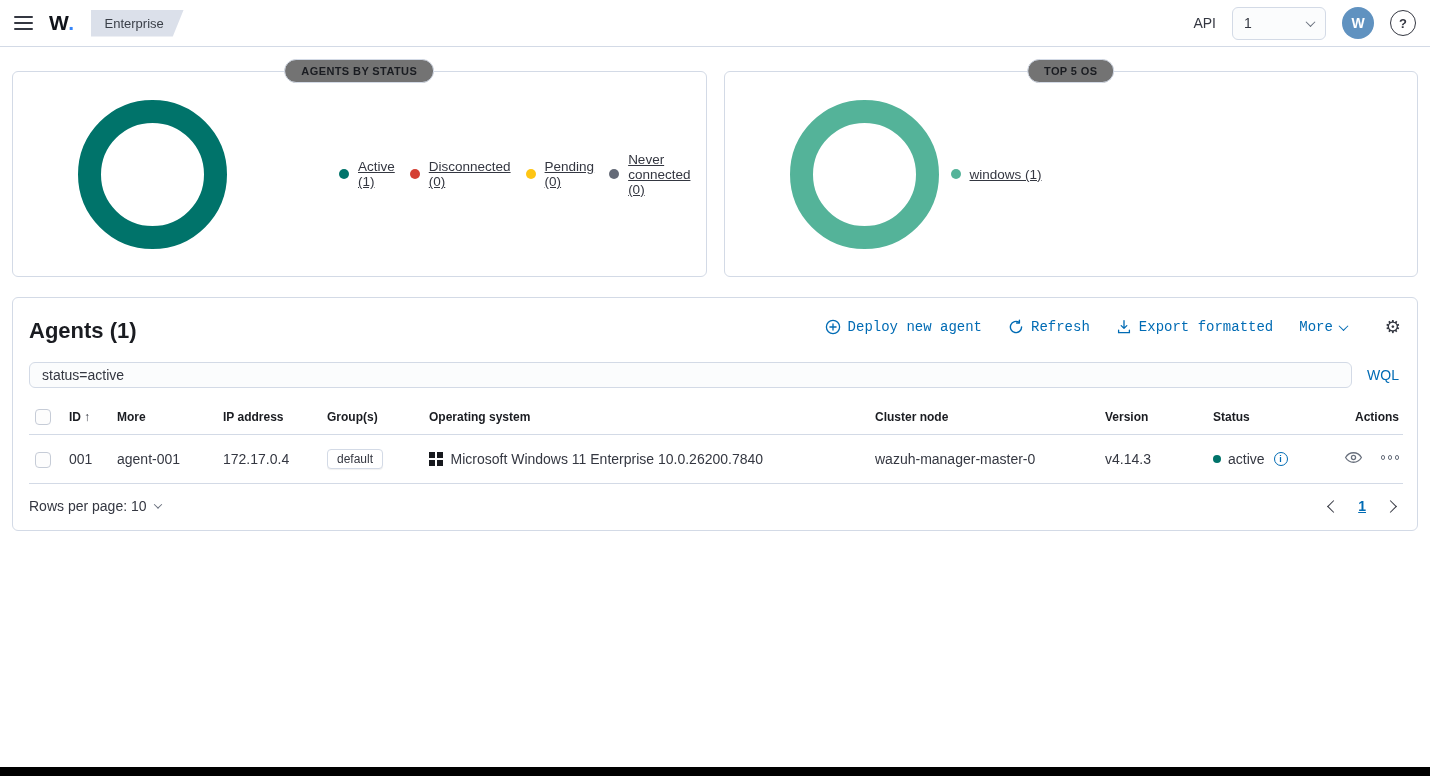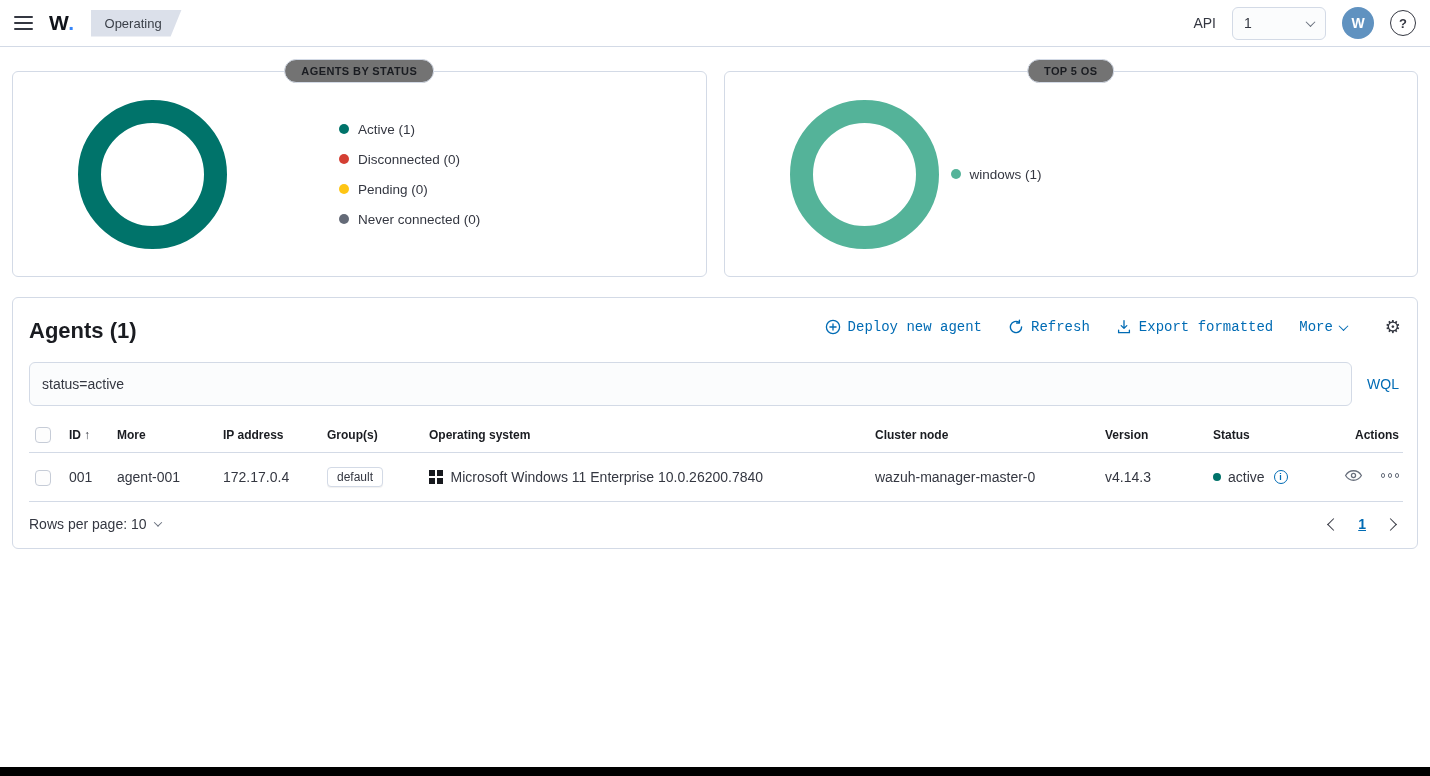--- a/index.html
+++ b/index.html
@@ -33,36 +33,36 @@
   .chev.gray  { color:#69707d; }
 
   
   .charts { display:flex; gap:17px; margin:24px 12px 0; }
   .chart-card { flex:1; position:relative; border:1px solid #d3dae6; border-radius:6px; height:206px;
     display:flex; align-items:center; background:#fff; }
   .chart-title { position:absolute; top:-13px; left:50%; transform:translateX(-50%); background:#737373;
     border:1px solid #d3dae6; border-radius:14px; padding:5px 16px; font-size:11px; font-weight:bold;
     letter-spacing:0.4px; color:#1a1c21; white-space:nowrap; }
   .donut { width:149px; height:149px; border-radius:50%; border:23px solid #54b399; margin-left:65px; flex:none; }
-  .legend { display:flex; flex-direction:column; gap:15px; }
+  .legend { display:flex; flex-direction:row; gap:15px;text-decoration:underline; }
   .legend.ml-lg { margin-left:112px; }
   .legend.ml-sm { margin-left:12px; }
   .legend-item { display:flex; align-items:center; gap:9px; font-size:13.5px; color:#343741; }
   .legend-dot { width:10px; height:10px; border-radius:50%; flex:none; }
 
   
   .panel { margin:20px 12px 0; border:1px solid #d3dae6; border-radius:6px; padding:16px 16px 12px; background:#fff; }
   .panel-header { display:flex; align-items:flex-start; margin-top:4px; }
   .panel-title { font-size:22px; font-weight:600; color:#1a1c21; }
   .panel-actions { margin-left:auto; display:flex; align-items:center; gap:26px; }
   .action-link { color:#006bb4; font-size:14px; display:flex; align-items:center; gap:7px; cursor:pointer; white-space:nowrap;font-family:Liberation Mono, monospace; }
   .gear-btn { font-size:18px; color:#343741; margin-left:12px; cursor:pointer; line-height:1; }
 
   .search-row { display:flex; align-items:center; margin-top:18px; gap:15px; }
-  .search-input { flex:1; height:44px; border:1px solid #d3dae6; background:#fbfcfd; border-radius:6px;
+  .search-input { flex:1; height:26px; border:1px solid #d3dae6; background:#fbfcfd; border-radius:6px;
     padding:0 12px; font-size:14px; color:#343741; font-family:inherit; outline:none; }
   .wql { color:#006bb4; font-size:14px; font-weight:500; cursor:pointer; padding-right:2px; }
 
   table { width:100%; border-collapse:collapse; margin-top:12px; table-layout:fixed; }
   thead th { font-size:12px; font-weight:bold; color:#1a1c21; text-align:left; padding:9px 8px 9px 0;
     border-bottom:1px solid #d3dae6; cursor:pointer; white-space:nowrap; }
   tbody td { font-size:14px; color:#343741; padding:13px 8px 13px 0; border-bottom:1px solid #d3dae6; white-space:nowrap; overflow:hidden; }
   th.col-check, td.col-check { padding-left:6px; }
   th.col-actions, td.col-actions { text-align:right; padding-right:4px; }
   .sort-arrow { font-size:12px; color:#343741; margin-left:3px; }
@@ -104,21 +104,21 @@
 
 <header class="topbar">
   <div class="hamburger">
       <span></span>
       <span></span>
       <span></span>
     </div>
   <div class="logo">
     <span>W</span><span class="logo-dot">.</span>
   </div>
-  <div class="breadcrumb">Operating</div>
+  <div class="breadcrumb">Enterprise</div>
   <div class="topbar-right">
     <span class="api-label">API</span>
     <div class="api-select">
       <span>1</span>
       <span class="chev gray"></span>
     </div>
     <div class="avatar">W</div>
     <div class="help-btn">?</div>
   </div>
 </header>

